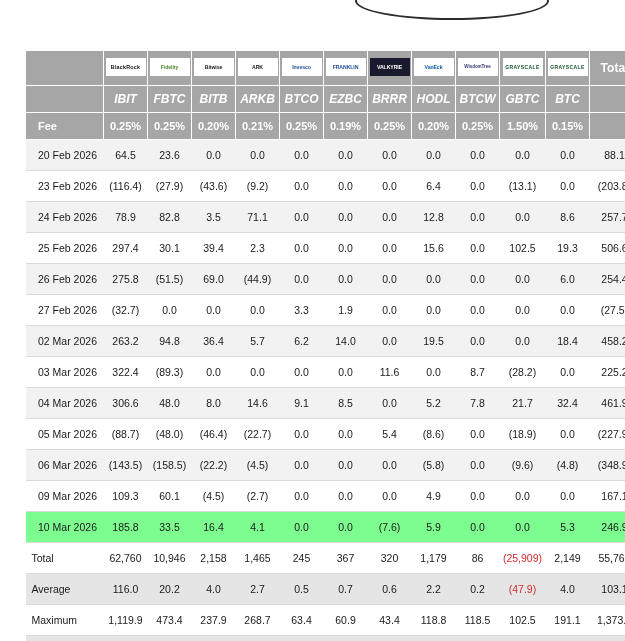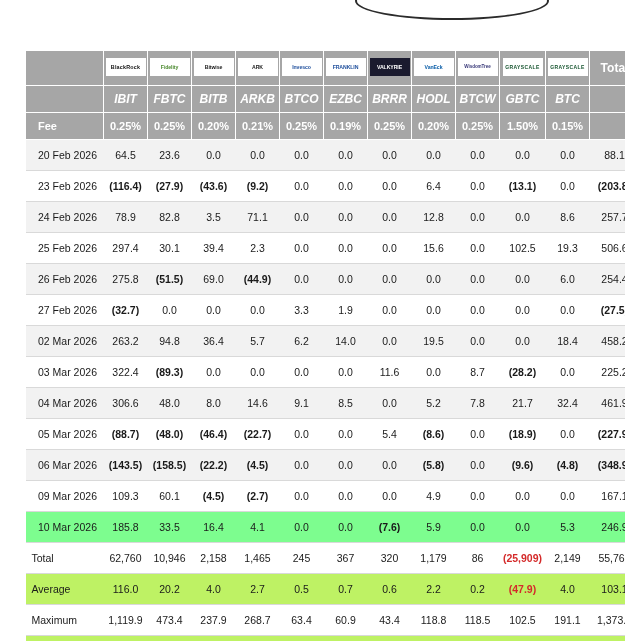--- a/index.html
+++ b/index.html
@@ -130,25 +130,25 @@
     color: #1a1a1a;
   }
   tr.body-row td.date-cell {
     text-align: center;
     padding-left: 6px;
     font-size: 10.5px;
   }
   tr.body-row.alt td { background: #f2f2f2; }
   tr.body-row.plain td { background: #ffffff; }
   tr.body-row.hl td { background: #7dfd8f; }
-  td.neg { color: #d42a2a; font-weight: bold; }
+  td.neg { color: #d42a2a; }
 
   tr.sum-row td {
     height: 30px;
-    background: #bef264;
+    background: #e5e5e5;
     border-bottom: 1px solid #d9d9d9;
     text-align: center;
     vertical-align: middle;
     font-size: 10.5px;
   }
   tr.sum-row td.date-cell {
     text-align: left;
     padding-left: 6px;
   }
   tr.sum-row.white td { background: #ffffff; }

